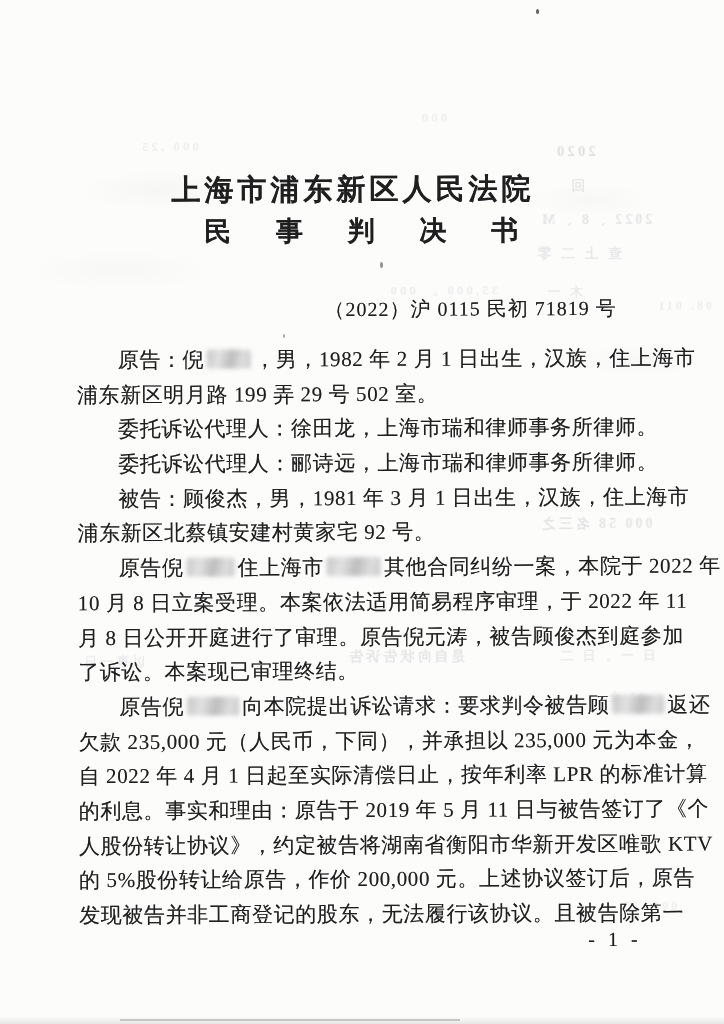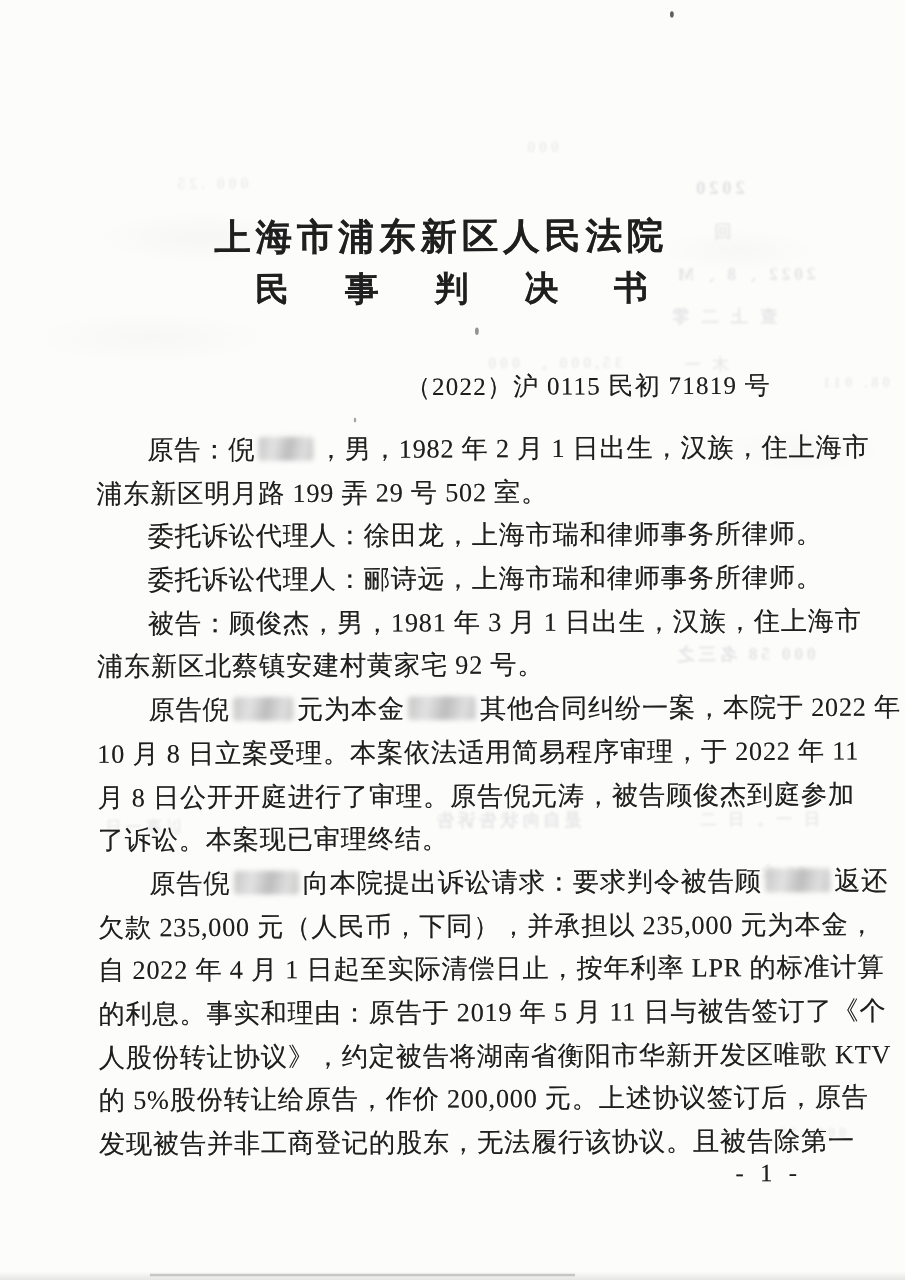--- a/index.html
+++ b/index.html
@@ -119,21 +119,21 @@
       <div class="court-name">上海市浦东新区人民法院</div>
       <div class="doc-type">民 事 判 决 书</div>
       <div class="case-number">（2022）沪 0115 民初 71819 号</div>
       <div class="doc-body">
           <div class="line indent"><span>原告：倪</span><span class="redacted" style="width: 44px;"></span><span>，男，1982 年 2 月 1 日出生，汉族，住上海市</span></div>
           <div class="line"><span>浦东新区明月路 199 弄 29 号 502 室。</span></div>
           <div class="line indent"><span>委托诉讼代理人：徐田龙，上海市瑞和律师事务所律师。</span></div>
           <div class="line indent"><span>委托诉讼代理人：郦诗远，上海市瑞和律师事务所律师。</span></div>
           <div class="line indent"><span>被告：顾俊杰，男，1981 年 3 月 1 日出生，汉族，住上海市</span></div>
           <div class="line"><span>浦东新区北蔡镇安建村黄家宅 92 号。</span></div>
-          <div class="line indent"><span>原告倪</span><span class="redacted" style="width: 48px;"></span><span>元为本金</span><span class="redacted" style="width: 54px;"></span><span>其他合同纠纷一案，本院于 2022 年</span></div>
+          <div class="line indent"><span>原告倪</span><span class="redacted" style="width: 48px;"></span><span>住上海市</span><span class="redacted" style="width: 54px;"></span><span>其他合同纠纷一案，本院于 2022 年</span></div>
           <div class="line"><span>10 月 8 日立案受理。本案依法适用简易程序审理，于 2022 年 11</span></div>
           <div class="line"><span>月 8 日公开开庭进行了审理。原告倪元涛，被告顾俊杰到庭参加</span></div>
           <div class="line"><span>了诉讼。本案现已审理终结。</span></div>
           <div class="line indent"><span>原告倪</span><span class="redacted" style="width: 52px;"></span><span>向本院提出诉讼请求：要求判令被告顾</span><span class="redacted" style="width: 52px;"></span><span>返还</span></div>
           <div class="line"><span>欠款 235,000 元（人民币，下同），并承担以 235,000 元为本金，</span></div>
           <div class="line"><span>自 2022 年 4 月 1 日起至实际清偿日止，按年利率 LPR 的标准计算</span></div>
           <div class="line"><span>的利息。事实和理由：原告于 2019 年 5 月 11 日与被告签订了《个</span></div>
           <div class="line"><span>人股份转让协议》，约定被告将湖南省衡阳市华新开发区唯歌 KTV</span></div>
           <div class="line"><span>的 5%股份转让给原告，作价 200,000 元。上述协议签订后，原告</span></div>
           <div class="line"><span>发现被告并非工商登记的股东，无法履行该协议。且被告除第一</span></div>

